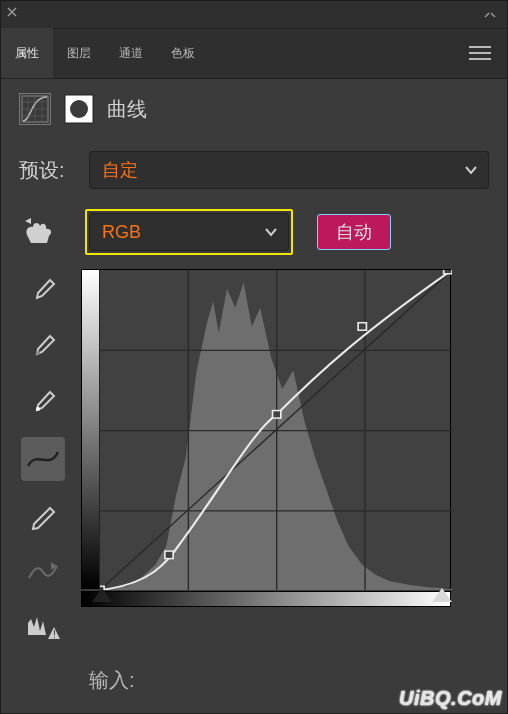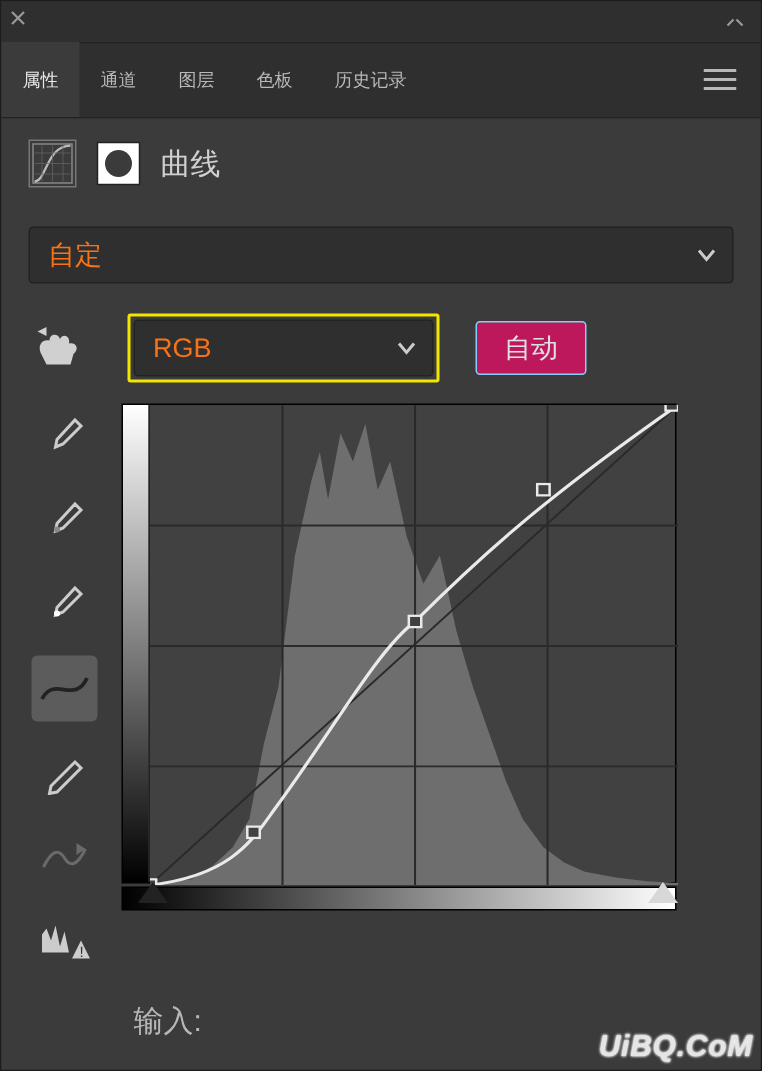--- a/index.html
+++ b/index.html
@@ -70,24 +70,23 @@
       <span>
         <svg width="18" height="10" viewBox="0 0 18 10">
             <path d="M2 7 L6 3 M8 3 L12 7" stroke="#999" stroke-width="1.5" fill="none"></path>
           </svg>
       </span>
     </div>
   </div>
 
   <div class="tabbar">
     <div class="tab active">属性</div>
+    <div class="tab">图层</div>
     <div class="tab">通道</div>
-    <div class="tab">图层</div>
     <div class="tab">色板</div>
-    <div class="tab">历史记录</div>
     <div class="menu-icon">
       <svg width="22" height="16" viewBox="0 0 22 16">
           <path d="M0 2 H22 M0 8 H22 M0 14 H22" stroke="#b8b8b8" stroke-width="2"></path>
         </svg>
     </div>
   </div>
 
   <div class="content">
 
     <div class="adj-header">
@@ -101,20 +100,21 @@
       <div class="adj-icon2">
         <svg width="30" height="30" viewBox="0 0 30 30">
           <rect x="1" y="1" width="28" height="28" fill="#fff" stroke="#222"></rect>
           <circle cx="15" cy="15" r="9" fill="#3b3b3b"></circle>
         </svg>
       </div>
       <span class="adj-label">曲线</span>
     </div>
 
     <div class="row">
+      <div class="row-label">预设:</div>
       <div class="select">
         <span>自定</span>
         <span class="chev">
           <svg width="14" height="10" viewBox="0 0 14 10">
               <path d="M2 2 L7 8 L12 2" stroke="#ccc" stroke-width="2" fill="none"></path>
             </svg>
         </span>
       </div>
     </div>
 

